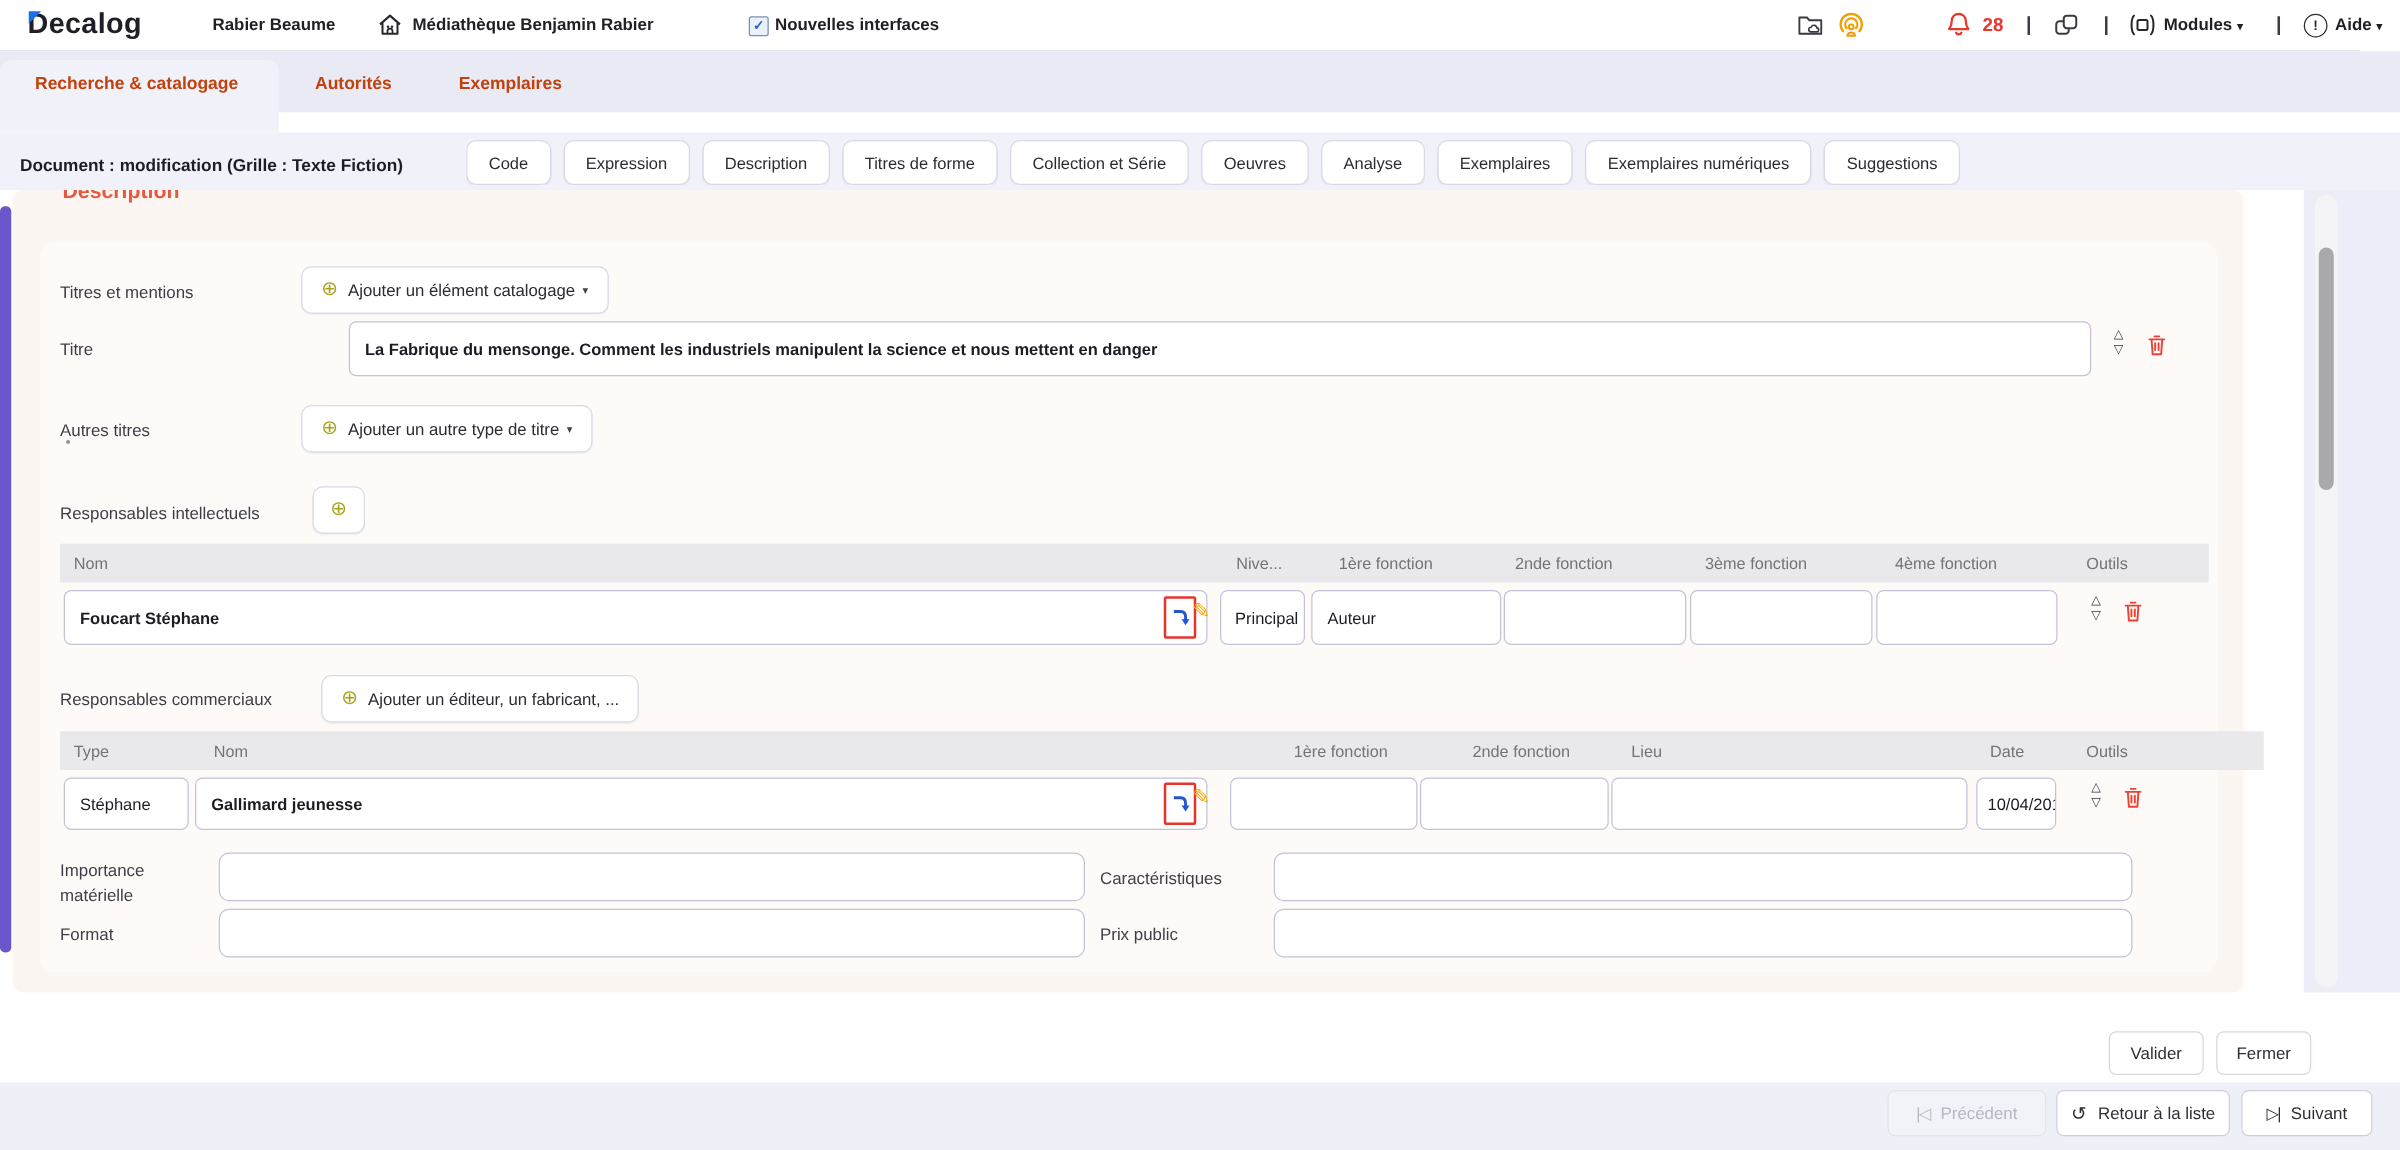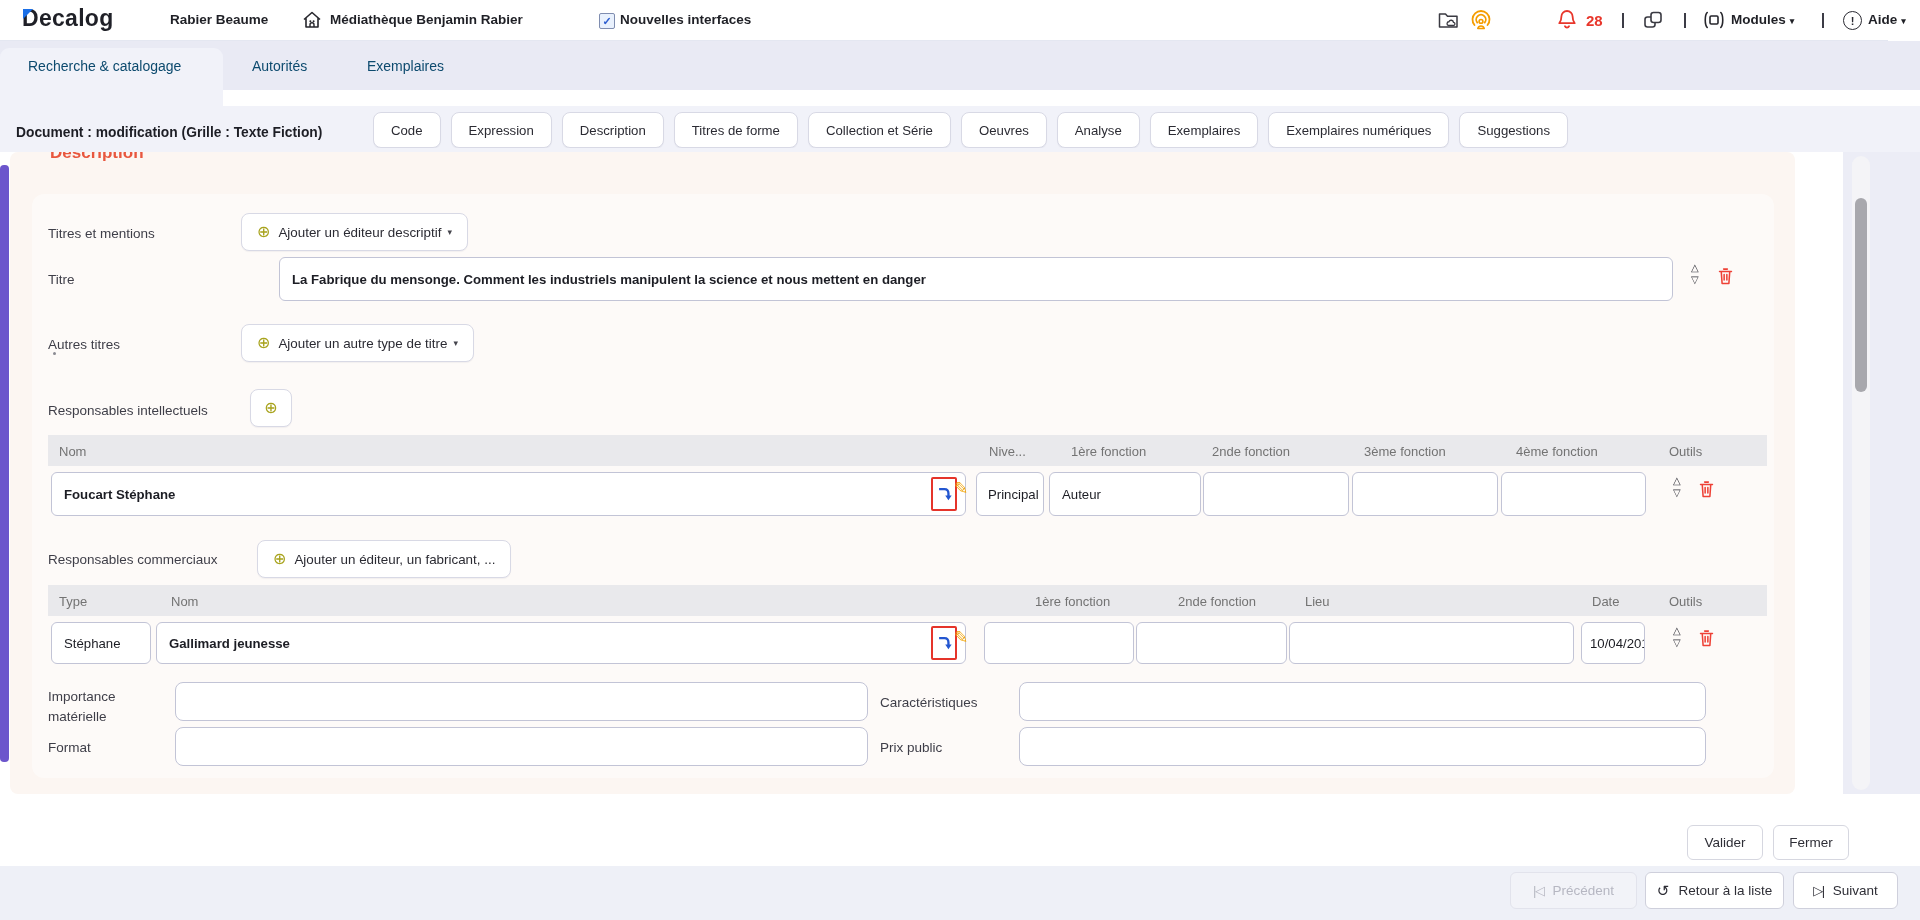--- a/index.html
+++ b/index.html
@@ -22,21 +22,21 @@
   .hcaret{font-size:9px;color:#1f2026;margin-left:4px;}
   .helpc{width:17px;height:17px;border:1.6px solid #2a2a32;border-radius:50%;
          font-size:11px;font-weight:bold;color:#2a2a32;display:flex;align-items:center;justify-content:center;}
   .cbx{width:14px;height:14px;border:1px solid #7f8db0;background:#e9f1fd;border-radius:2px;
        font-size:11px;font-weight:bold;color:#2f5fd0;display:flex;align-items:center;justify-content:center;line-height:1;}
 
   
   .tabband{left:0;top:41px;width:1920px;height:49px;background:#e9eaf4;}
   .gapstrip{left:0;top:90px;width:1920px;height:16px;background:#fff;}
   .activetile{left:0;top:48px;width:223px;height:58px;background:#f1f2f9;border-radius:9px 9px 0 0;}
-  .tab{font-size:14px;font-weight:normal;color:#0c4a6e;top:58px;}
+  .tab{font-size:14px;font-weight:bold;color:#c2410c;top:58px;}
 
   
   .toolband{left:0;top:106px;width:1920px;height:46px;background:#f1f2f9;}
   .ttitle{left:16px;top:125px;font-size:13.8px;font-weight:bold;color:#1d1e25;}
   .tbtns{left:373px;top:112px;height:36px;display:flex;gap:10px;width:1560px;overflow:hidden;flex-wrap:nowrap;}
   .tbtn{flex:0 0 auto;height:36px;padding:0 17px;background:#fff;border:1px solid #d8d9e5;border-radius:8px;
         font-size:13.2px;color:#2b2b33;display:flex;align-items:center;box-shadow:0 1px 1px rgba(40,40,70,.05);}
 
   
   .panel{left:10px;top:152px;width:1785px;height:642px;background:#fcf6f2;border-radius:8px;overflow:hidden;}
@@ -167,21 +167,21 @@
 
 <div class="abs panel">
   <div class="sectitle">Description</div>
   <div class="abs innercard" style="left:22px;top:42px;"></div>
 </div>
 <div class="abs purplebar"></div>
 
 <div class="abs lbl" style="left:48px;top:226px;">Titres et mentions</div>
 <button class="abs addbtn" style="left:241px;top:213px;height:38px;">
   <span class="plus">⊕</span>
-  <span>Ajouter un éditeur descriptif</span>
+  <span>Ajouter un élément catalogage</span>
   <span class="caret">▾</span>
 </button>
 
 <div class="abs lbl" style="left:48px;top:272px;">Titre</div>
 <div class="abs field bold" style="left:279px;top:257px;width:1368px;height:42px;">La Fabrique du mensonge. Comment les industriels manipulent la science et nous mettent en danger</div>
 <div class="abs tricol" style="left:1691px;top:263px;">
   <span class="tri">△</span>
   <span class="tri">▽</span>
 </div>
 <span class="abs ico" style="left:1717px;top:266px;">
@@ -237,21 +237,21 @@
       <path d="M3 6.2 h14 M7.8 3.4 h4.4 M5 6.2 l1 14 h8 l1-14 M8.4 9.8 v6.5 M11.6 9.8 v6.5" stroke="#ee4136" stroke-width="1.8" fill="none" stroke-linecap="round" stroke-linejoin="round"></path>
     </svg>
 </span>
 
 <div class="abs lbl" style="left:48px;top:552px;">Responsables commerciaux</div>
 <button class="abs addbtn" style="left:257px;top:540px;height:38px;">
   <span class="plus">⊕</span>
   <span>Ajouter un éditeur, un fabricant, ...</span>
 </button>
 
-<div class="abs thead" style="left:48px;top:585px;width:1719px;height:31px;">
+<div class="abs thead" style="left:48px;top:585px;width:1719px;height:31px;padding-left:44px;">
   <span style="left:11px;">Type</span>
   <span style="left:123px;">Nom</span>
   <span style="left:987px;">1ère fonction</span>
   <span style="left:1130px;">2nde fonction</span>
   <span style="left:1257px;">Lieu</span>
   <span style="left:1544px;">Date</span>
   <span style="left:1621px;">Outils</span>
 </div>
 
 <div class="abs field" style="left:51px;top:622px;width:74px;height:40px;">Stéphane</div>

